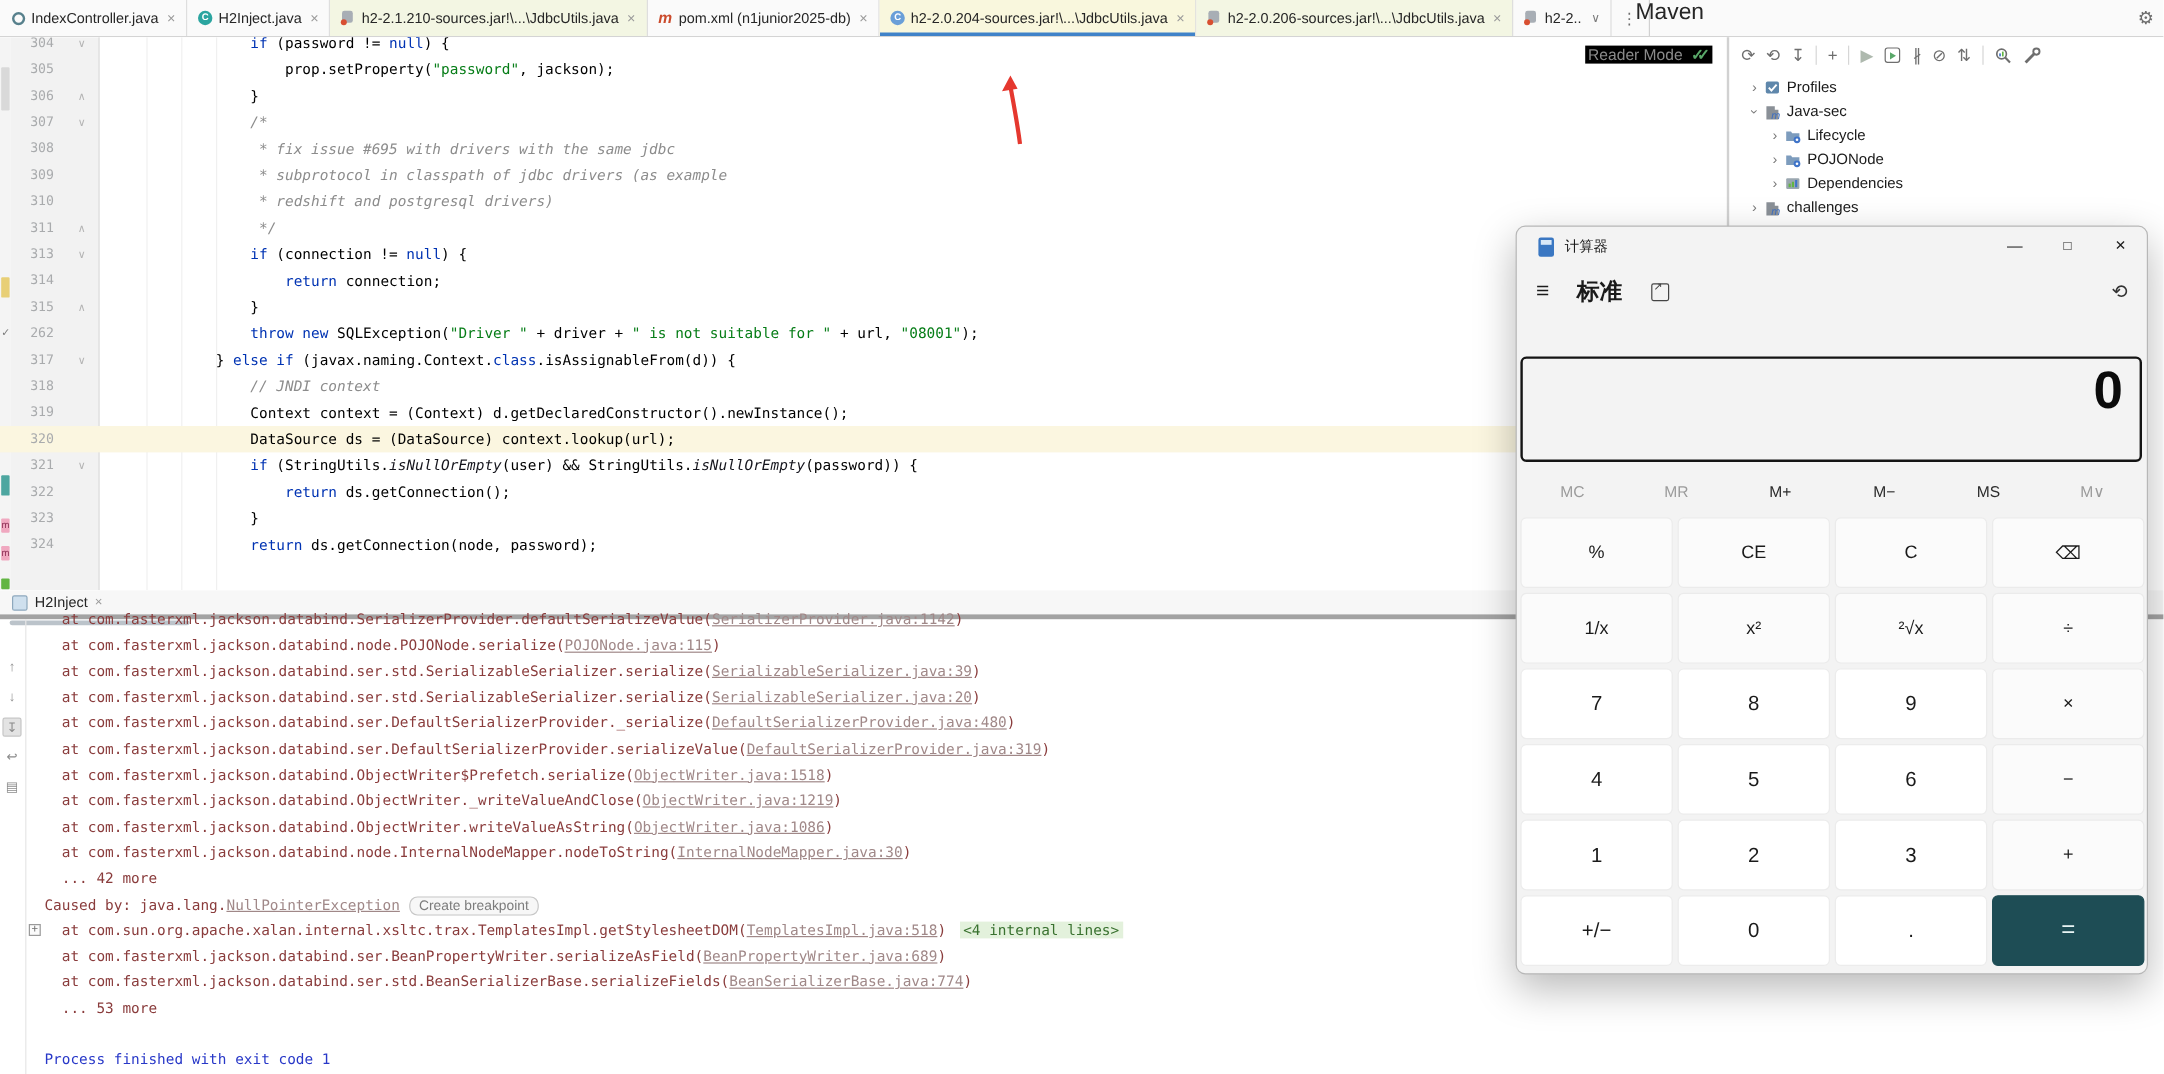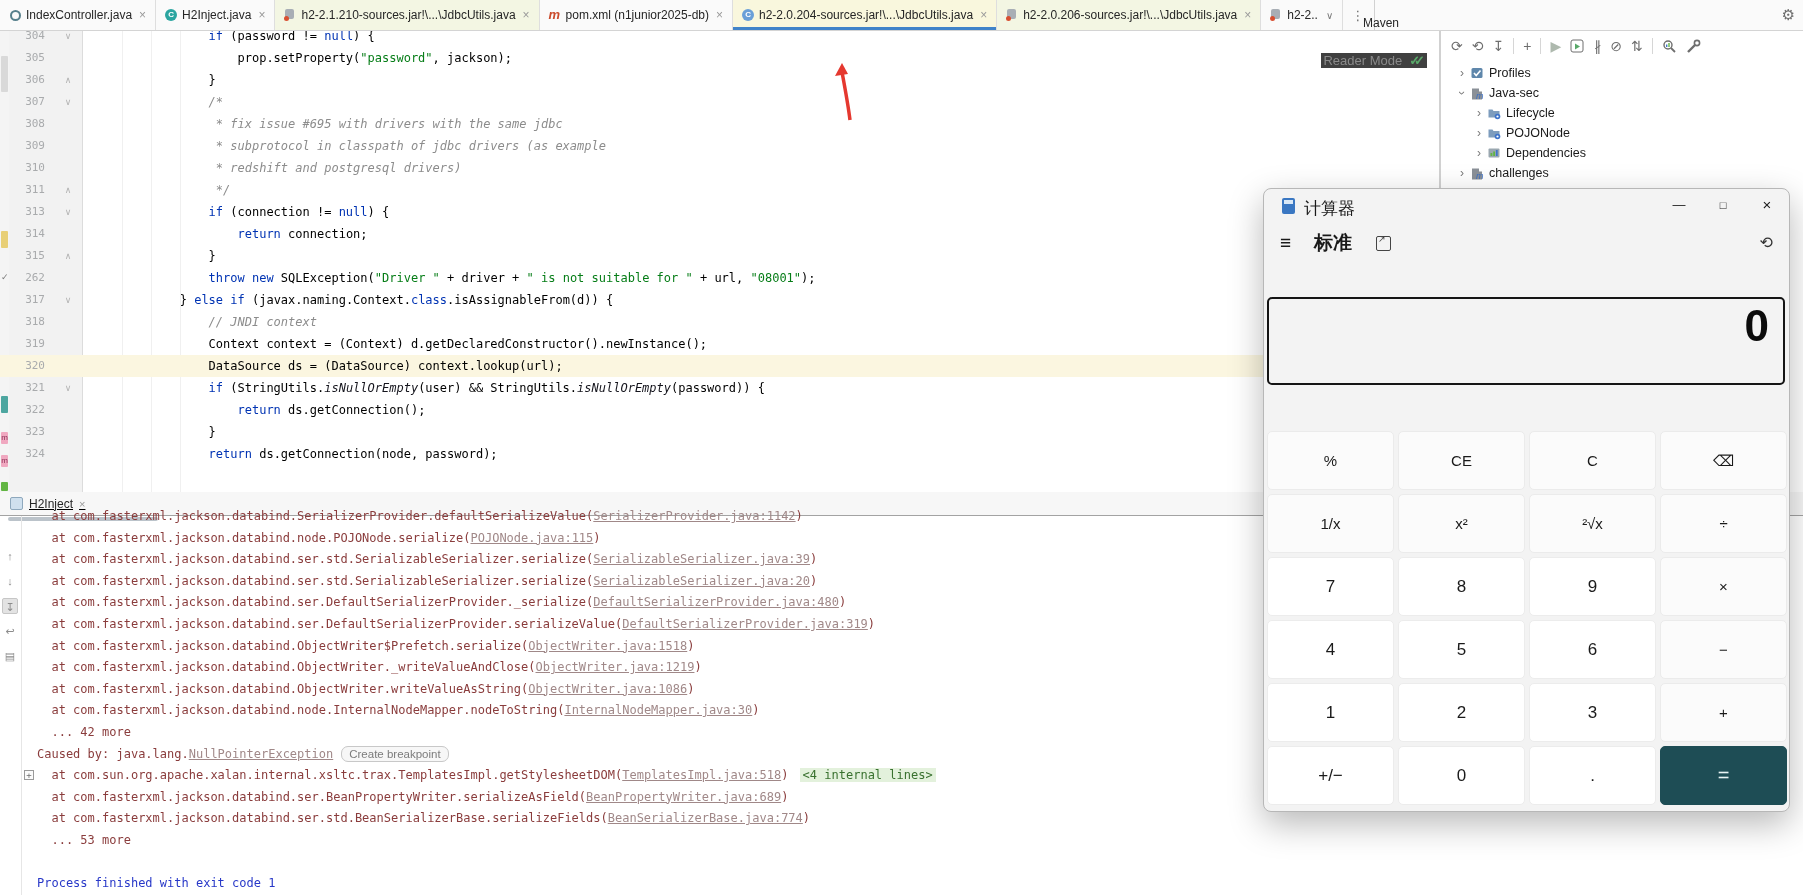--- a/index.html
+++ b/index.html
@@ -19,44 +19,44 @@
   .ticon{display:inline-block;width:12px;height:12px;position:relative;flex:none;}
   .ticon.ring::before{content:"";position:absolute;left:1px;top:1px;width:7px;height:7px;border:2px solid #57808c;border-radius:50%;}
   .ticon.cteal,.ticon.cblue{border-radius:50%;color:#fff;font-size:8px;line-height:12px;text-align:center;font-weight:bold;}
   .ticon.cteal{background:#2ba5a0;}
   .ticon.cblue{background:#6a9fd8;}
   .ticon.jar::before{content:"";position:absolute;left:1px;top:0;width:9px;height:10px;background:#a8aeb5;border-radius:2px;}
   .ticon.jar::after{content:"";position:absolute;left:0;bottom:0;width:5px;height:5px;background:#d84f31;border-radius:50%;}
   .ticon.maven{color:#cb4b2c;font-weight:bold;font-style:italic;font-size:13px;line-height:12px;}
   .kebab{display:flex;align-items:center;padding:0 8px;color:#6e6e6e;font-size:13px;}
   .topbar-divider{width:1px;background:#d1d1d1;height:30px;margin-left:2px;}
-  .panel-title{position:absolute;left:1363px;top:0;height:30px;display:flex;align-items:flex-end;
-               font-size:12px;color:#262626;}
+  .panel-title{position:absolute;left:1363px;top:0;height:30px;display:flex;align-items:flex-start;
+               font-size:19px;color:#262626;}
   .gear{position:absolute;right:8px;top:0;height:30px;display:flex;align-items:center;color:#6e6e6e;font-size:15px;}
 
   
   .editor{position:absolute;left:0;top:31px;width:1440px;height:461px;background:#fff;overflow:hidden;
           border-right:1px solid #d1d1d1;box-sizing:border-box;}
   .lstrip{position:absolute;left:0;top:0;width:9px;height:461px;background:#f4f4f4;}
   .lmark{position:absolute;left:1px;width:7px;border-radius:1px;}
   .gutterbg{position:absolute;left:9px;top:0;width:73px;height:461px;background:#f2f2f2;border-right:1px solid #dcdcdc;}
   .guide{position:absolute;top:0;width:1px;height:461px;background:#f0f0f0;}
   .elines{position:absolute;left:0;top:-6px;right:0;}
   .eline{position:relative;height:22px;}
   .eline.cur{background:#fbf6e0;}
   .eline .num{position:absolute;left:9px;width:36px;text-align:right;font-size:11px;color:#a9abad;
               line-height:22px;font-family:"DejaVu Sans Mono",monospace;}
   .eline .fold{position:absolute;left:62px;width:12px;text-align:center;color:#b3b3b3;font-size:9px;line-height:22px;}
   .eline pre{position:absolute;left:93px;top:0;margin:0;font:12px/22px "DejaVu Sans Mono",monospace;color:#000;}
   .tk-k{color:#0033b3;}
   .tk-s{color:#067d17;}
   .tk-c{color:#8c8c8c;font-style:italic;}
   .tk-m{font-style:italic;color:#14141c;}
-  .reader{position:absolute;top:22px;right:12px;display:flex;align-items:center;gap:7px;
-          font-size:13px;color:#8a8a8a;background:#404040;padding:0 2px;}
+  .reader{position:absolute;top:7px;right:12px;display:flex;align-items:center;gap:7px;
+          font-size:13px;color:#8a8a8a;background:#000000;padding:0 2px;}
   .reader .chk{color:#59a869;font-size:13px;letter-spacing:-6px;padding-right:6px;font-weight:bold;}
 
   
   .maven-body{position:absolute;left:1440px;top:31px;width:363px;height:461px;background:#fff;
               border-left:1px solid #d1d1d1;box-sizing:border-box;}
   .mtoolbar{height:30px;display:flex;align-items:center;gap:9px;padding-left:10px;}
   .mtool{color:#6e6e6e;font-size:14px;line-height:14px;display:inline-flex;align-items:center;}
   .mtool.pale{color:#aeb9ae;}
   .msep{width:1px;height:16px;background:#d6d6d6;}
   .mtree{padding-top:2px;}
@@ -64,21 +64,21 @@
   .trow .tchev{width:14px;text-align:center;color:#7a7a7a;font-size:12px;flex:none;}
   .trow .tchev.open{transform:rotate(90deg);}
   .trow .ticn{width:16px;flex:none;display:inline-flex;justify-content:center;}
   .trow .tlabel{padding-left:4px;}
   .lvl1{padding-left:31px;}
   .lvl0{padding-left:14px;}
 
   
   .console{position:absolute;left:0;top:492px;width:1803px;height:403px;background:#fff;}
   .chead{position:absolute;left:0;top:0;width:100%;height:24px;background:#f7f7f7;
-         border-bottom:1px solid #a3a3a3;display:flex;align-items:flex-end;box-sizing:border-box;text-decoration:underline;}
+         border-bottom:4px solid #a3a3a3;display:flex;align-items:flex-end;box-sizing:border-box;}
   .ctab{display:flex;align-items:center;gap:6px;padding:0 10px;font-size:12px;color:#262626;height:100%;}
   .cticon{width:11px;height:11px;background:#cfe0ee;border:1px solid #8ea8bd;border-radius:2px;}
   .ctab .close{color:#9a9a9a;font-size:11px;}
   .cscroll{position:absolute;left:8px;top:25px;width:150px;height:4px;background:#aab4bd;border-radius:2px;opacity:.8;}
   .ctoolbar{position:absolute;left:0;top:24px;width:21px;bottom:0;border-right:1px solid #e6e6e6;}
   .ctool{position:absolute;left:2px;width:16px;height:16px;color:#8c8c8c;font-size:11px;text-align:center;line-height:16px;}
   .ctool.pressed{background:#e3e3e3;border:1px solid #c6c6c6;border-radius:2px;box-sizing:border-box;}
   .clines{position:absolute;left:21px;top:24px;right:0;bottom:0;overflow:hidden;}
   .cline{position:relative;height:21.6px;font:12px/21.6px "DejaVu Sans Mono",monospace;
          padding-left:16px;white-space:pre;color:#8a3c3c;}
@@ -90,21 +90,21 @@
   .cl-gr{color:#39712f;background:#e3f1dc;padding:0 3px;margin-left:4px;text-decoration:none;}
   .cfold{position:absolute;left:3px;top:5px;width:10px;height:10px;border:1px solid #9a9a9a;background:#fbfbfb;
          color:#6e6e6e;font-size:9px;line-height:9px;text-align:center;box-sizing:border-box;}
 
   
   .calc{position:absolute;left:1263px;top:188px;width:527px;height:624px;background:#f3f3f3;
         border:1px solid #b7b7b7;border-radius:8px;box-shadow:0 12px 34px rgba(0,0,0,.28);box-sizing:border-box;}
   .calc-title{position:absolute;left:0;top:0;width:100%;height:34px;}
   .calc-appicon{position:absolute;left:18px;top:9px;width:13px;height:16px;background:#3a77c2;border-radius:2px;}
   .calc-appicon::before{content:"";position:absolute;left:2px;top:2px;width:9px;height:4px;background:#d9e8f7;}
-  .calc-name{position:absolute;left:40px;top:8px;font-size:17px;color:#1a1a1a;}
+  .calc-name{position:absolute;left:40px;top:8px;font-size:12px;color:#1a1a1a;}
   .winbtn{position:absolute;top:0;width:44px;height:31px;display:flex;align-items:center;justify-content:center;
           font-size:13px;color:#1a1a1a;}
   .winbtn.min{right:88px;}  .winbtn.max{right:44px;font-size:11px;}  .winbtn.cls{right:0;font-size:15px;}
   .calc-menu{position:absolute;left:0;top:38px;width:100%;height:34px;}
   .hamb{position:absolute;left:16px;top:5px;font-size:19px;color:#1a1a1a;}
   .mode{position:absolute;left:50px;top:3px;font-size:19px;font-weight:600;color:#1a1a1a;}
   .ontop{position:absolute;left:112px;top:9px;width:13px;height:13px;border:1.5px solid #444;border-radius:2px;}
   .ontop::before{content:"↗";position:absolute;left:1px;top:-3px;font-size:9px;color:#444;}
   .hist{position:absolute;right:16px;top:6px;font-size:16px;color:#333;}
   .calc-display{position:absolute;left:3px;top:108px;width:518px;height:88px;border:2.5px solid #141414;
@@ -438,20 +438,28 @@
     </div>
     <div class="calc-menu">
       <span class="hamb">≡</span>
       <span class="mode">标准</span>
       <span class="ontop"></span>
       <span class="hist">⟲</span>
     </div>
     <div class="calc-display">
       <span class="calc-value">0</span>
     </div>
+    <div class="memrow" id="memrow">
+        <div class="membtn dis">MC</div>
+        <div class="membtn dis">MR</div>
+        <div class="membtn">M+</div>
+        <div class="membtn">M−</div>
+        <div class="membtn">MS</div>
+        <div class="membtn dis">M∨</div>
+      </div>
     <div class="grid" id="calcgrid">
         <div class="key op">%</div>
         <div class="key op">CE</div>
         <div class="key op">C</div>
         <div class="key op">⌫</div>
         <div class="key op">1/x</div>
         <div class="key op">x²</div>
         <div class="key op">²√x</div>
         <div class="key op">÷</div>
         <div class="key num">7</div>

